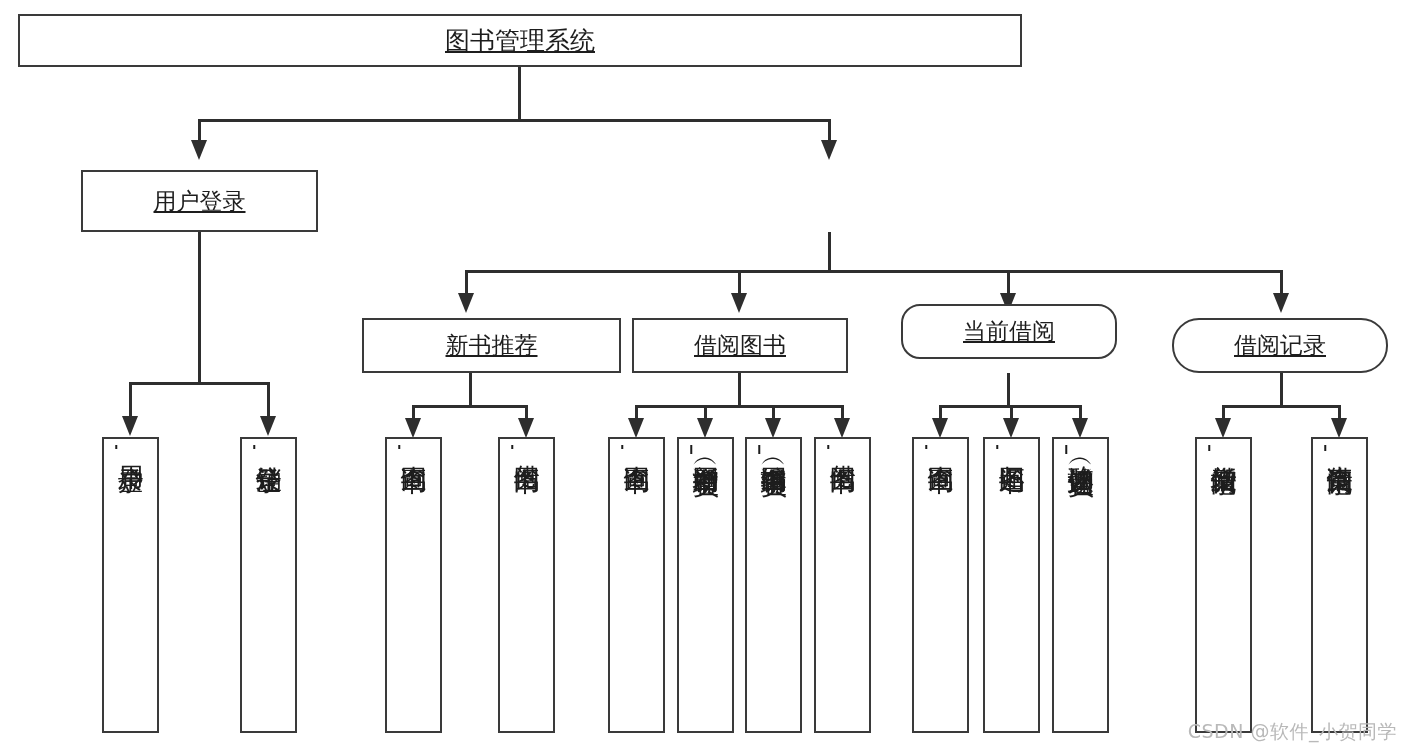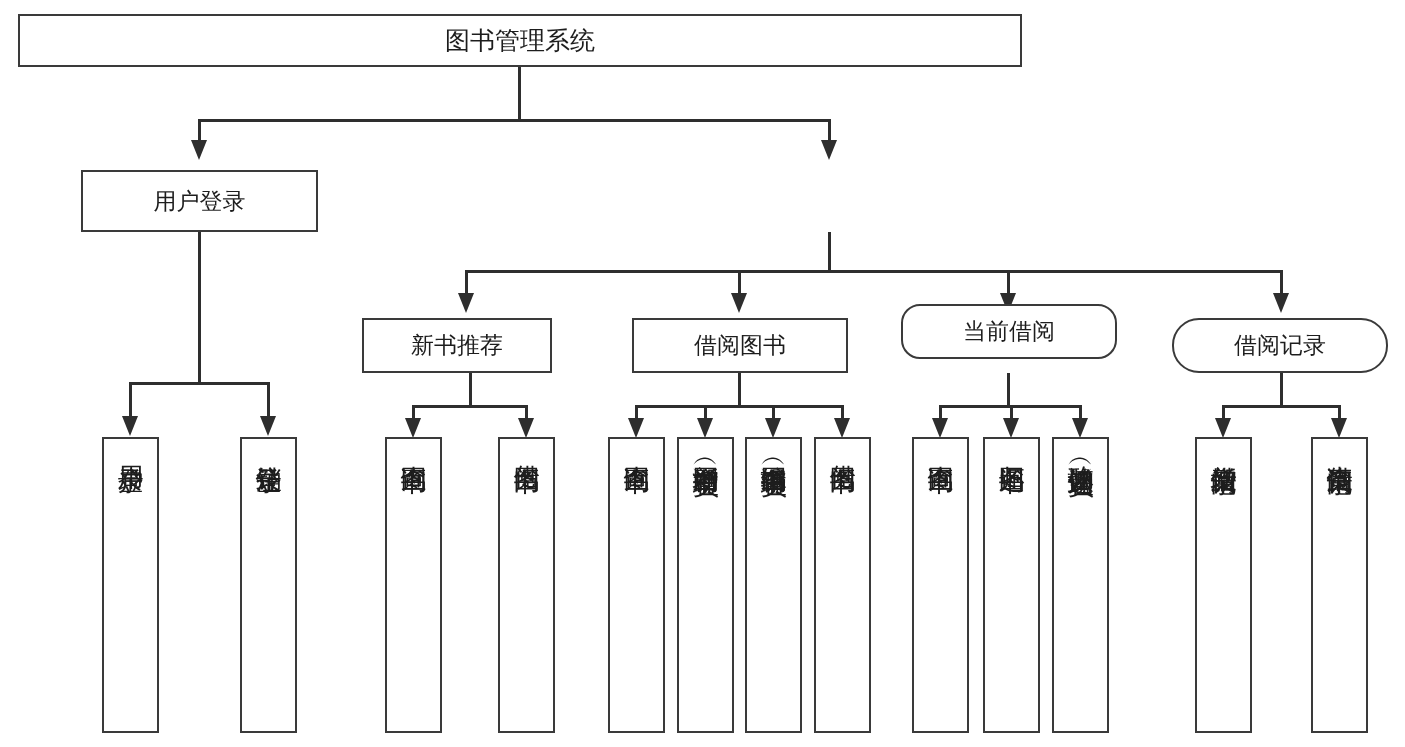--- a/index.html
+++ b/index.html
@@ -26,20 +26,21 @@
     display: flex;
     align-items: center;
     justify-content: center;
     color: #1d1d1d;
   }
   .node .label {
     display: block;
     text-align: right;
     line-height: 1.0;
     white-space: nowrap;
+    text-decoration: underline;
   }
   
   .node.root .label {
     font-size: 25px;
   }
   
   .node.h-node .label {
     font-size: 23px;
   }
   
@@ -120,21 +121,21 @@
 
   <div class="vline" style="left:738px; top:270px; height:24px;"></div>
   <div class="arrow" style="left:731px; top:293px;"></div>
 
   <div class="vline" style="left:1007px; top:270px; height:24px;"></div>
   <div class="arrow" style="left:1000px; top:293px;"></div>
 
   <div class="vline" style="left:1280px; top:270px; height:24px;"></div>
   <div class="arrow" style="left:1273px; top:293px;"></div>
 
-  <div class="node h-node" style="left:362px; top:318px; width:190px; height:55px;">
+  <div class="node h-node" style="left:362px; top:318px; width:259px; height:55px;">
     <span class="label">新书推荐</span>
   </div>
   <div class="node h-node" style="left:632px; top:318px; width:216px; height:55px;">
     <span class="label">借阅图书</span>
   </div>
   <div class="node h-node" style="left:901px; top:304px; width:216px; height:55px;border-radius:19px;">
     <span class="label">当前借阅</span>
   </div>
   <div class="node h-node" style="left:1172px; top:318px; width:216px; height:55px;border-radius:27px;">
     <span class="label">借阅记录</span>
@@ -211,14 +212,15 @@
     <span class="label">确认归还（管理员）</span>
   </div>
 
   <div class="node leaf" style="left:1195px; top:437px; width:57px; height:296px;">
     <span class="label">新增借阅记录</span>
   </div>
   <div class="node leaf" style="left:1311px; top:437px; width:57px; height:296px;">
     <span class="label">查询借阅记录</span>
   </div>
 
+  <div id="watermark">CSDN @软件_小贺同学</div>
 
 </div>
 
 </body></html>

